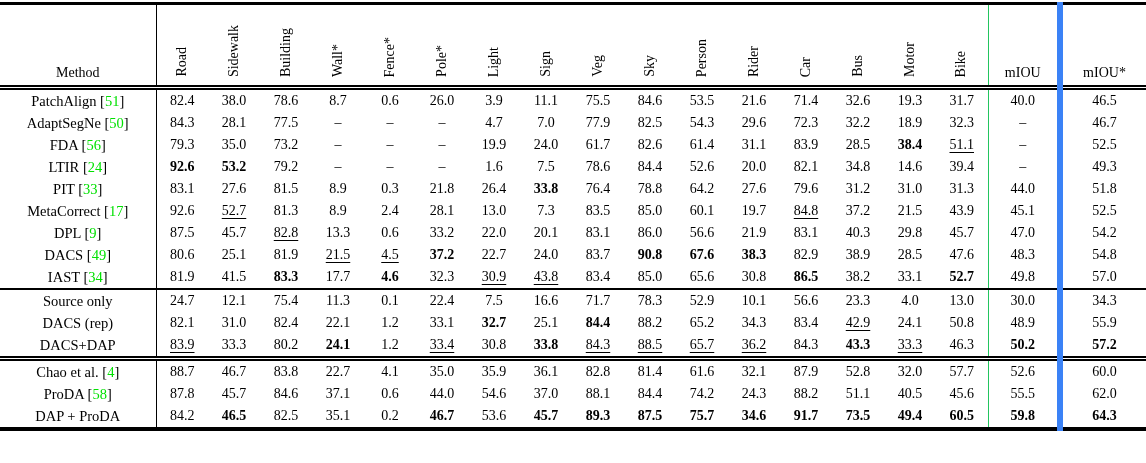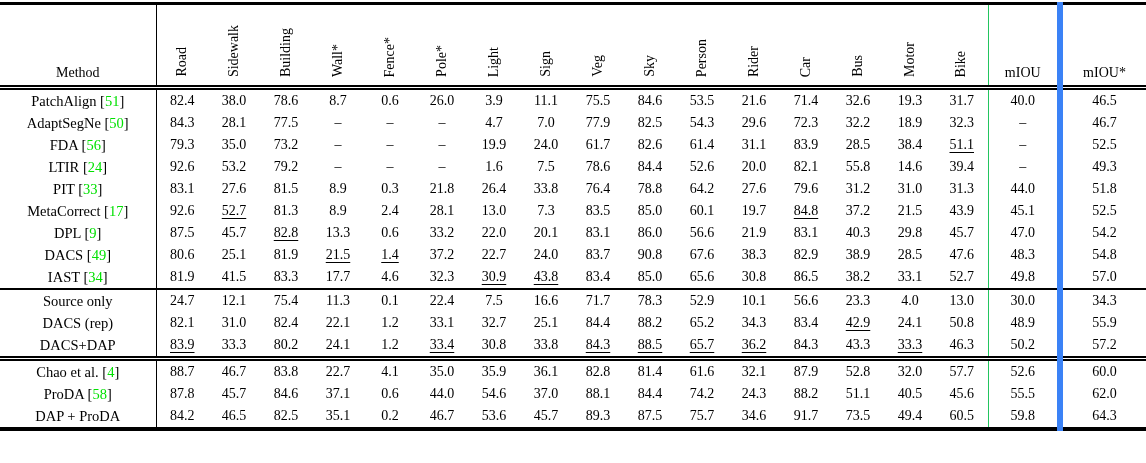--- a/index.html
+++ b/index.html
@@ -29,21 +29,21 @@
   tbody td {
     height:22px; padding:0; font-size:14px; line-height:1;
     text-align:center; vertical-align:middle; white-space:nowrap;
   }
   td.method-col, th.method-col { border-right:1px solid #000; }
   td.method-col { font-size:14.5px; }
   .miou-col  { border-left:1px solid #22c55e; }
   .miou2-col { border-left:6px solid #3b82f6;margin-top:40px; }
   tr.group-sep-single { border-top:2px solid #000; }
   tr.group-sep-double { border-top:5px double #000; }
-  .b { font-weight:normal;text-align:center; }
+  .b { font-weight:bold;text-align:center; }
   .u { text-decoration:underline; text-underline-offset:2.5px; }
   .it { }
   .cite { color:var(--cite-green,#00e100); }
 </style>
 </head>
 <body>
 
 <div class="wrap">
   <table class="results">
     <colgroup>
@@ -162,21 +162,21 @@
           <td>–</td>
           <td>–</td>
           <td>–</td>
           <td>1.6</td>
           <td>7.5</td>
           <td>78.6</td>
           <td>84.4</td>
           <td>52.6</td>
           <td>20.0</td>
           <td>82.1</td>
-          <td>55.8</td>
+          <td>34.8</td>
           <td>14.6</td>
           <td>39.4</td>
           <td class="miou-col">–</td>
           <td class="miou2-col">49.3</td>
         </tr>
         <tr>
           <td class="method-col"><span>PIT</span> [<span class="cite">33</span>]</td>
           <td>83.1</td>
           <td>27.6</td>
           <td>81.5</td>
@@ -237,21 +237,21 @@
           <td>45.7</td>
           <td class="miou-col">47.0</td>
           <td class="miou2-col">54.2</td>
         </tr>
         <tr>
           <td class="method-col"><span>DACS</span> [<span class="cite">49</span>]</td>
           <td>80.6</td>
           <td>25.1</td>
           <td>81.9</td>
           <td class="u">21.5</td>
-          <td class="u">1.4</td>
+          <td class="u">4.5</td>
           <td class="b">37.2</td>
           <td>22.7</td>
           <td>24.0</td>
           <td>83.7</td>
           <td class="b">90.8</td>
           <td class="b">67.6</td>
           <td class="b">38.3</td>
           <td>82.9</td>
           <td>38.9</td>
           <td>28.5</td>

